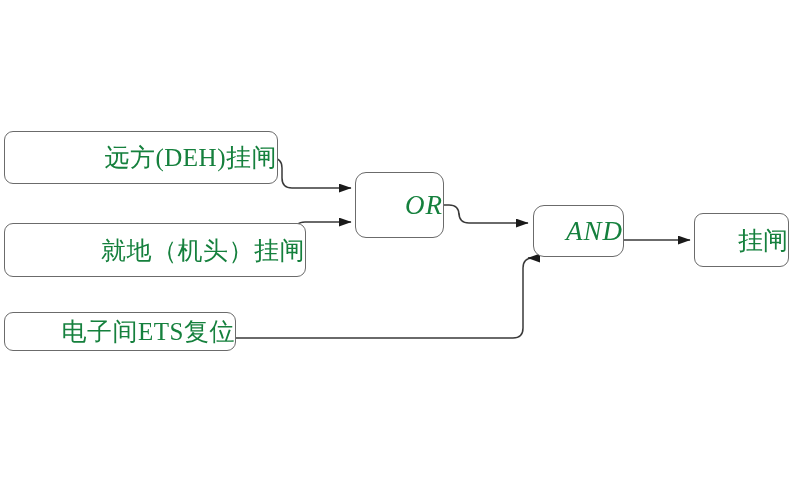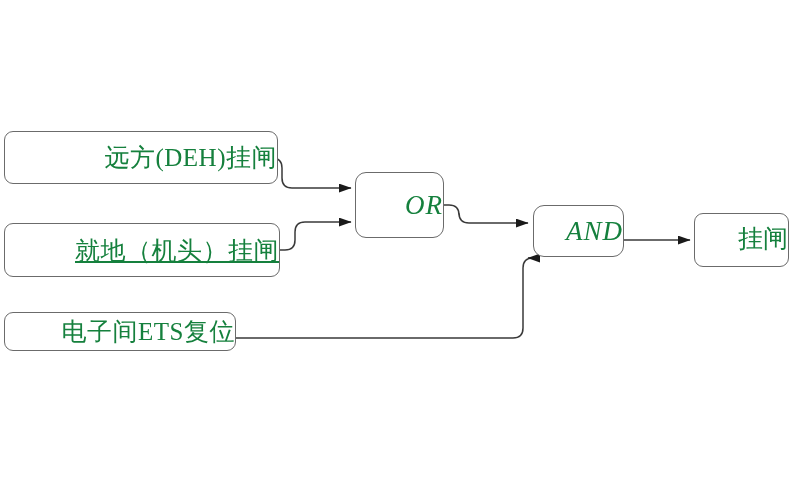--- a/index.html
+++ b/index.html
@@ -78,33 +78,33 @@
 
     <path d="M 235,338 L 513,338 Q 523,338 523,328 L 523,268 Q 523,258 533,258 L 528,258" fill="none" stroke="#3a3a3a" stroke-width="1.5" marker-end="url(#arrow)"></path>
 
     <path d="M 623,240 L 690,240" fill="none" stroke="#3a3a3a" stroke-width="1.5" marker-end="url(#arrow)"></path>
   </svg>
 
   <div class="node input-node" style="left:4px; top:131px; width:274px; height:53px;">
     <span class="node-label">远方(DEH)挂闸</span>
   </div>
 
-  <div class="node input-node" style="left:4px; top:223px; width:276px; height:54px;text-decoration:underline;">
+  <div class="node input-node" style="left:4px; top:223px; width:302px; height:54px;">
     <span class="node-label">就地（机头）挂闸</span>
   </div>
 
   <div class="node input-node" style="left:4px; top:312px; width:232px; height:39px;">
     <span class="node-label">电子间ETS复位</span>
   </div>
 
   <div class="node gate-node" style="left:355px; top:172px; width:89px; height:66px;">
     <span class="node-label">OR</span>
   </div>
 
   <div class="node gate-node" style="left:533px; top:205px; width:91px; height:52px;">
     <span class="node-label">AND</span>
   </div>
 
-  <div class="node output-node" style="left:694px; top:213px; width:95px; height:54px;font-family:Liberation Mono, monospace;">
+  <div class="node output-node" style="left:694px; top:213px; width:95px; height:54px;">
     <span class="node-label">挂闸</span>
   </div>
 
 </div>
 
 </body></html>

